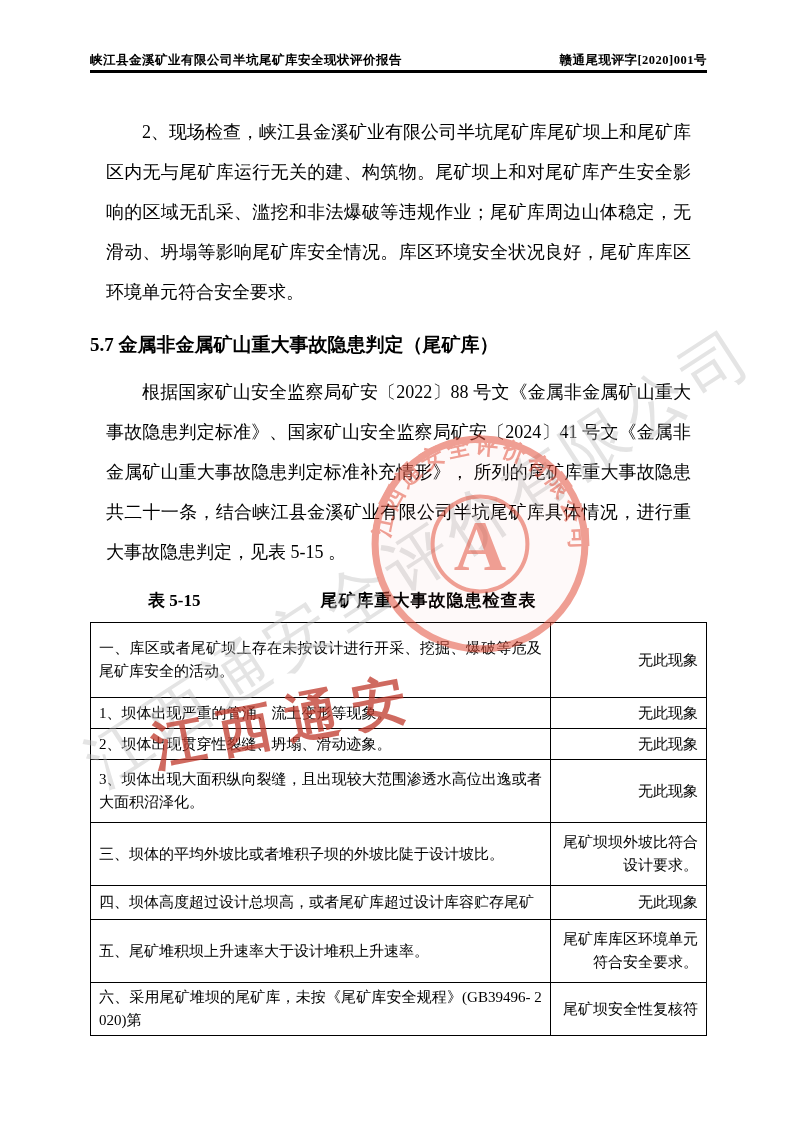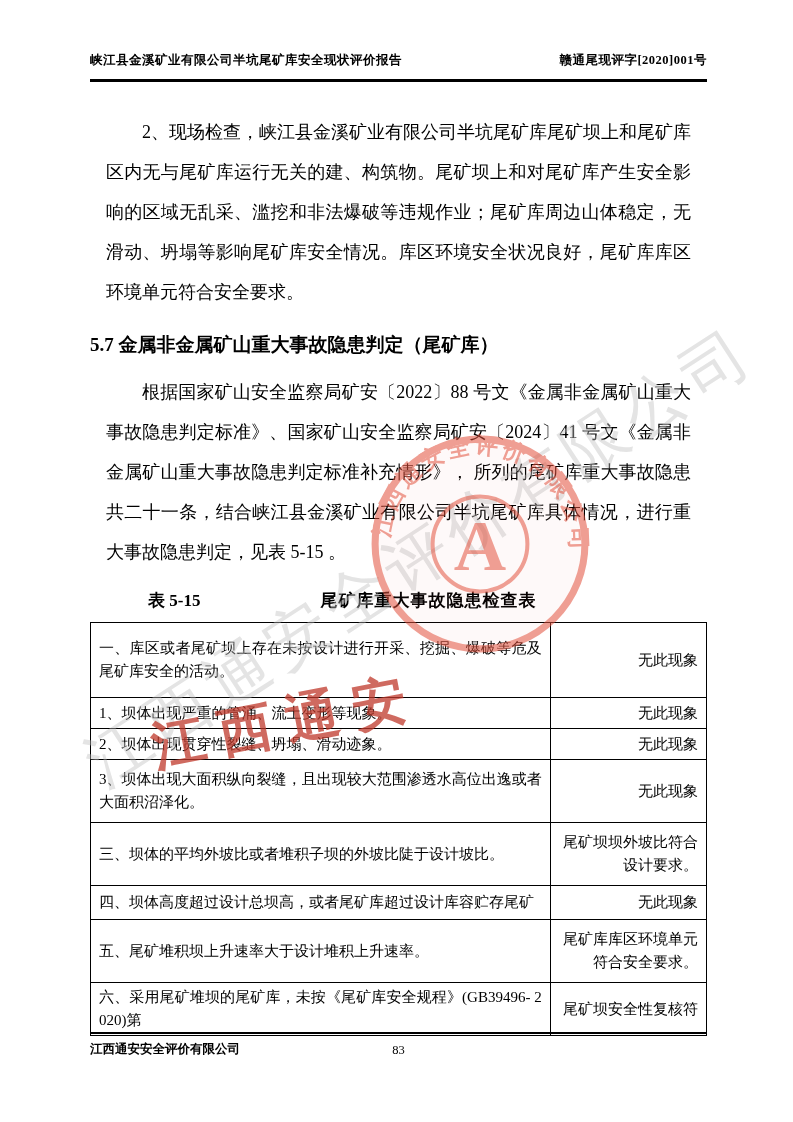--- a/index.html
+++ b/index.html
@@ -6,21 +6,21 @@
   .page{
     position:relative;width:793px;height:1122px;margin:0 auto;
     background:#ffffff;overflow:hidden;
     font-family:"Liberation Serif","DejaVu Serif",serif;color:#000;
   }
   
   .hdr{
     position:absolute;left:90px;right:86px;top:52px;
     display:flex;justify-content:space-between;align-items:flex-end;
     font-size:12.5px;font-weight:700;letter-spacing:.5px;
-    border-bottom:3px solid #000;padding-bottom:10px;
+    border-bottom:3px solid #000;padding-bottom:1px;
   }
   
   .content{position:absolute;left:90px;right:86px;top:96px;z-index:1;}
   .para{
     font-size:18px;line-height:40px;text-align:justify;
     text-indent:2em;margin:16px;
   }
   .h57{
     font-size:19px;font-weight:700;margin:16px 0 0 0;line-height:34px;
   }
@@ -144,18 +144,14 @@
           <td class="result">尾矿库库区环境单元符合安全要求。</td>
         </tr>
         <tr class="r9">
           <td class="item">六、采用尾矿堆坝的尾矿库，未按《尾矿库安全规程》(GB39496- 2020)第</td>
           <td class="result">尾矿坝安全性复核符</td>
         </tr>
       </tbody>
     </table>
   </div>
 
-  <div class="ftr">
-    <span class="company">江西通安安全评价有限公司</span>
-    <span class="pageno">83</span>
-  </div>
 
 </div>
 
 </body></html>

